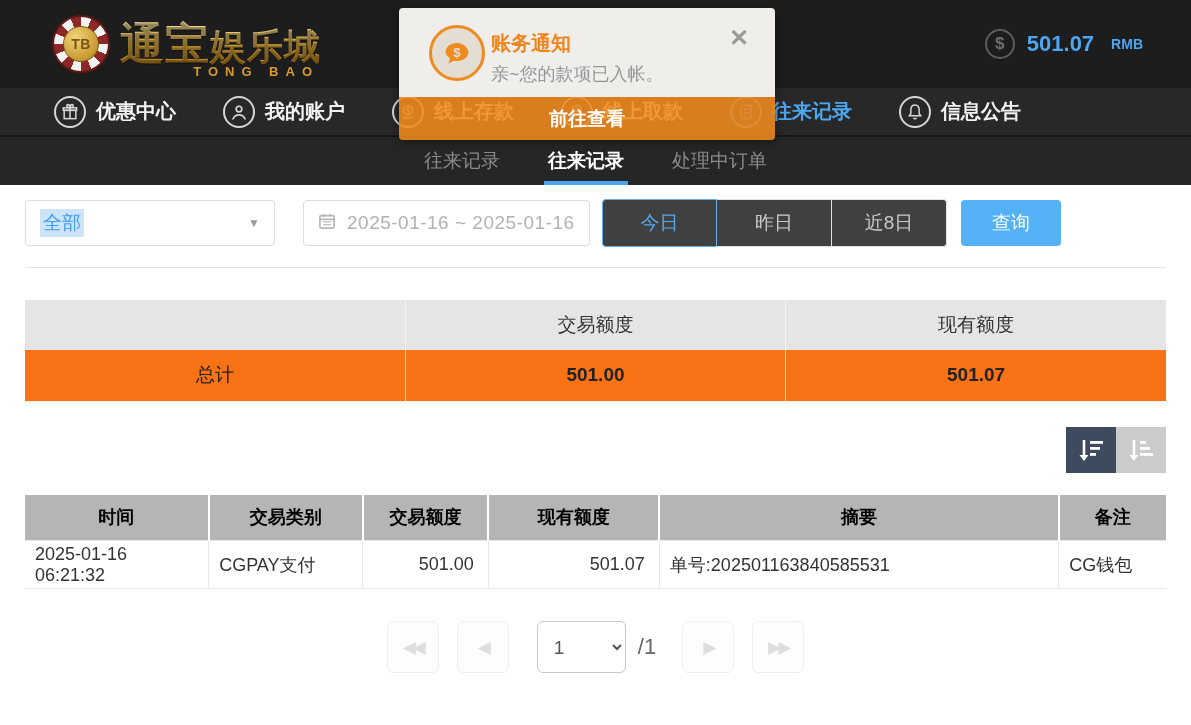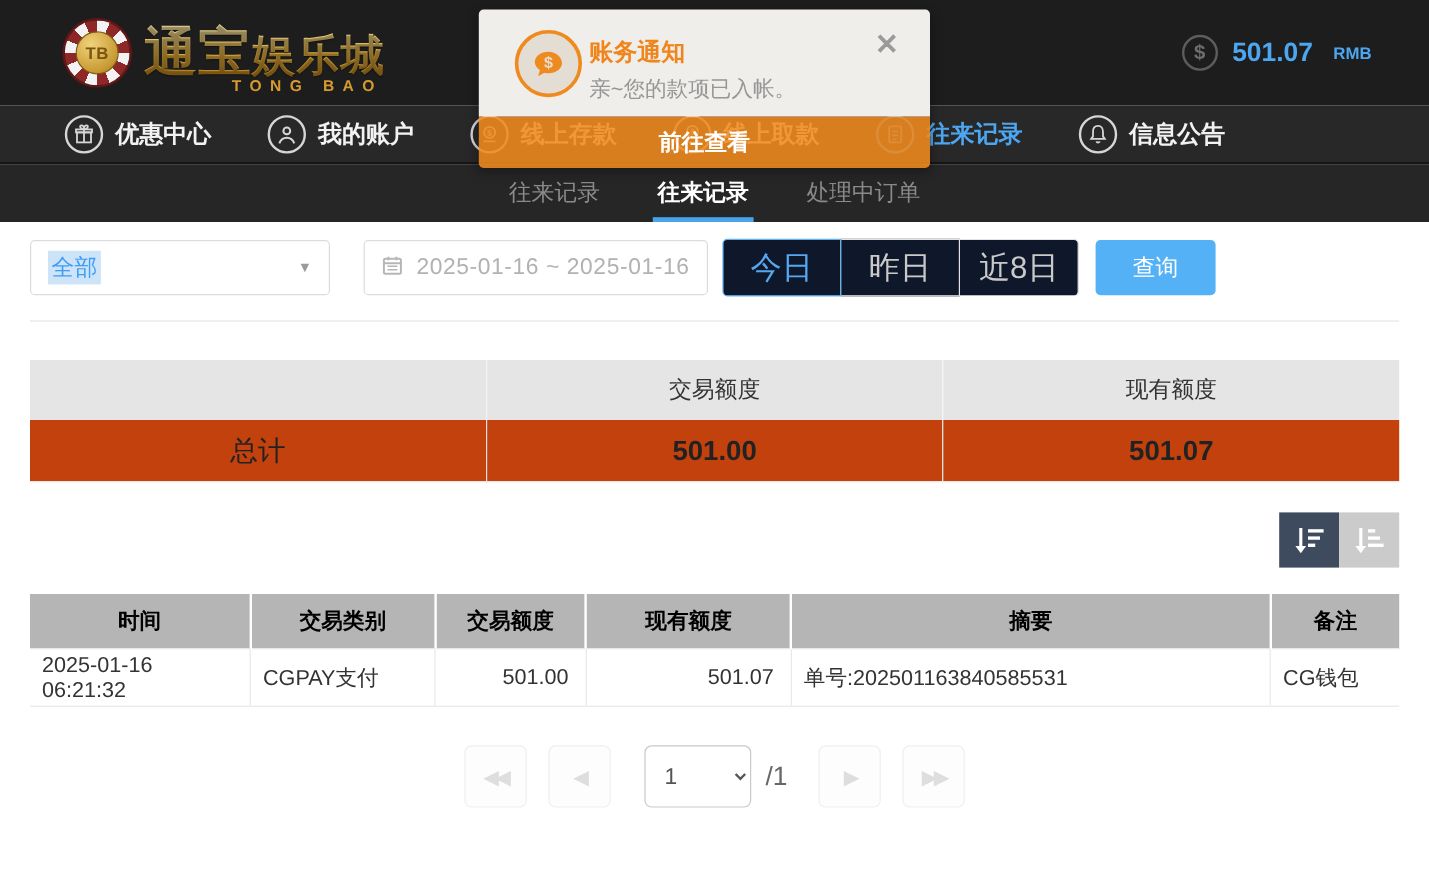--- a/index.html
+++ b/index.html
@@ -66,34 +66,34 @@
   .content { padding:0 25px; }
   .filter-row { margin-top:14px; display:flex; align-items:center; }
   .select-box { width:250px; height:46px; border:1px solid #dcdcdc; border-radius:4px;
                 display:flex; align-items:center; padding:0 14px; cursor:pointer; background:#fff; }
   .select-value { background:#cde4f8; color:#3f9df5; font-size:19px; padding:1px 3px; }
   .select-caret { margin-left:auto; color:#9a9a9a; font-size:12px; }
   .date-box { margin-left:28px; width:287px; height:46px; border:1px solid #dcdcdc; border-radius:4px;
               display:flex; align-items:center; padding:0 13px; gap:10px; background:#fff; cursor:pointer; }
   .date-text { color:#b2b2b2; font-size:19px; letter-spacing:.5px; }
   .quick-group { margin-left:12px; display:flex; }
-  .qbtn { width:99px; height:48px; background:#0f172a; border:1px solid #e2e2e2; border-left-width:0;
-          color:#c9c9c9; font-size:26px; display:flex; align-items:center; justify-content:center; cursor:pointer; }
+  .qbtn { width:115px; height:48px; background:#404040; border:1px solid #e2e2e2; border-left-width:0;
+          color:#c9c9c9; font-size:19px; display:flex; align-items:center; justify-content:center; cursor:pointer; }
   .qbtn:first-child { border-left-width:1px; border-radius:4px 0 0 4px; }
   .qbtn:last-child { border-radius:0 4px 4px 0; }
   .qbtn.active { border:1px solid #63b1f1; color:#55a8ef; position:relative; z-index:2; }
   .search-btn { margin-left:14px; width:100px; height:46px; background:#55b1f5; border:none; border-radius:4px;
                 color:#fff; font-size:19px; cursor:pointer; }
   .divider { margin-top:20px; border-top:1px solid #e4e4e4; }
 
   
   table { border-collapse:collapse; width:100%; table-layout:fixed; }
   .summary-table { margin-top:32px; }
   .summary-table th { height:50px; background:#e5e5e5; font-size:19px; color:#333; font-weight:normal; }
-  .summary-table td { height:51px; background:#c2410c; text-align:center; font-size:23px; color:#222;
+  .summary-table td { height:51px; background:#f97316; text-align:center; font-size:19px; color:#222;
                       border-bottom:1px solid #ececec; }
   .summary-table td + td, .summary-table th + th { border-left:1px solid #e0e0e0; }
   .summary-table th + th { border-left-color:#f4f4f4; }
   .summary-table td.num { font-weight:bold; }
 
   
   .sort-row { margin-top:25px; display:flex; justify-content:flex-end; }
   .sort-btn { width:50px; height:46px; display:flex; align-items:center; justify-content:center; cursor:pointer; }
   .sort-btn.desc { background:#3e4b5e; }
   .sort-btn.asc  { background:#cbcbcb; }

